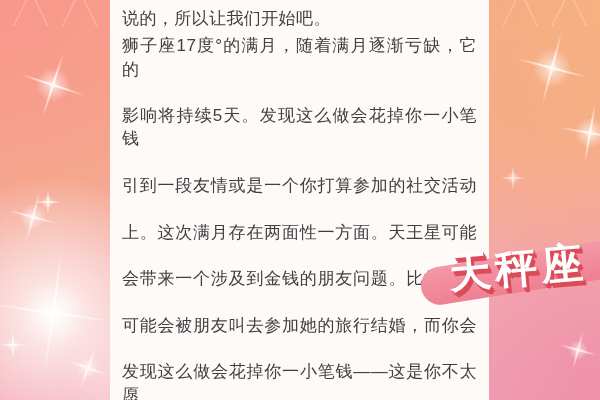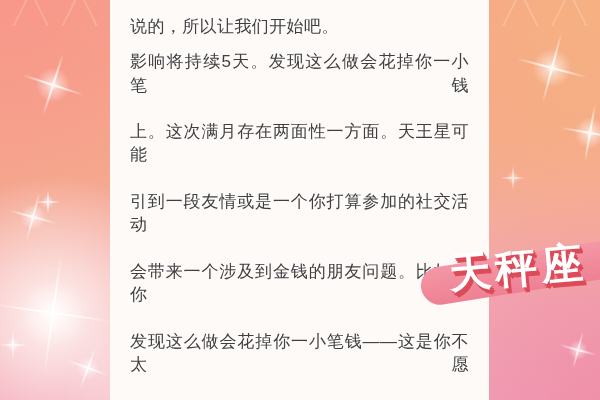--- a/index.html
+++ b/index.html
@@ -36,21 +36,21 @@
   
   .panel{
     position:absolute;left:110px;top:0;width:379px;height:400px;z-index:3;
     background:#fdfaf8;
   }
   .article{
     padding:3px 8px 0 8px;
     font-size:17px;line-height:23.3px;letter-spacing:.4px;
     color:#3f3f41;font-weight:500;
   }
-  .para{margin:12px;}
+  .para{margin:4px;}
   .para + .para{margin-top:0;}
   .para:nth-child(3){margin-top:8px;}
   .line{text-align:justify;}
   .line::after{content:"";display:inline-block;width:100%;height:0;}
   .line.last{text-align:left;}
   .line.last::after{content:none;}
   
   .badge{position:absolute;z-index:4;left:0;top:0;width:600px;height:400px;pointer-events:none;}
   .badge-pill{
     position:absolute;left:420px;top:254px;width:200px;height:38px;border-radius:20px;
@@ -123,24 +123,26 @@
       <div class="rayh"></div>
     </div>
   </div>
 
 <div class="panel">
   <div class="article">
       <div class="para">
         <div class="line last">说的，所以让我们开始吧。</div>
       </div>
       <div class="para">
+        <div class="line">狮子座17度°的满月，随着满月逐渐亏缺，它的</div>
         <div class="line">影响将持续5天。发现这么做会花掉你一小笔钱</div>
+        <div class="line">引到一段友情或是一个你打算参加的社交活动</div>
         <div class="line">上。这次满月存在两面性一方面。天王星可能</div>
-        <div class="line">引到一段友情或是一个你打算参加的社交活动</div>
         <div class="line">会带来一个涉及到金钱的朋友问题。比如，你</div>
+        <div class="line">可能会被朋友叫去参加她的旅行结婚，而你会</div>
         <div class="line">发现这么做会花掉你一小笔钱——这是你不太愿</div>
       </div>
     </div>
 </div>
 
 <div class="badge">
   <div class="badge-pill"></div>
   <div class="badge-label">天秤座</div>
 </div>
 

